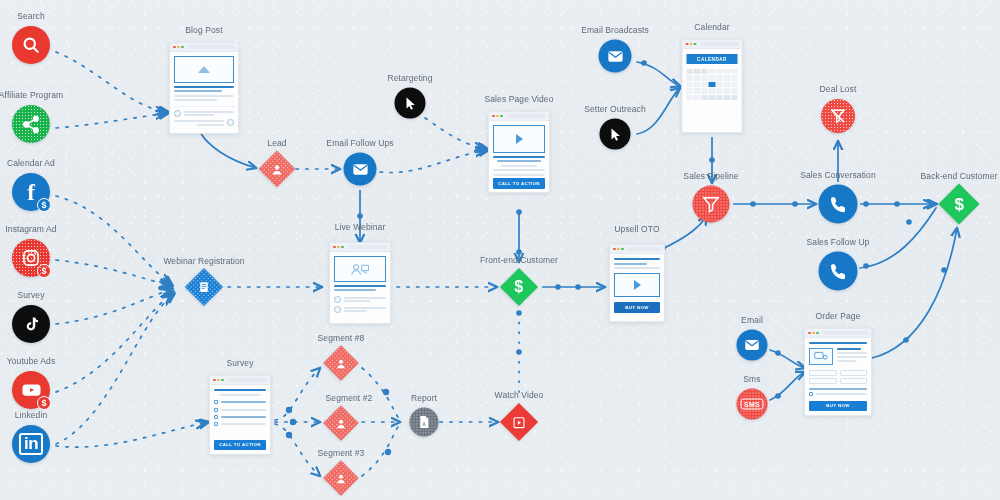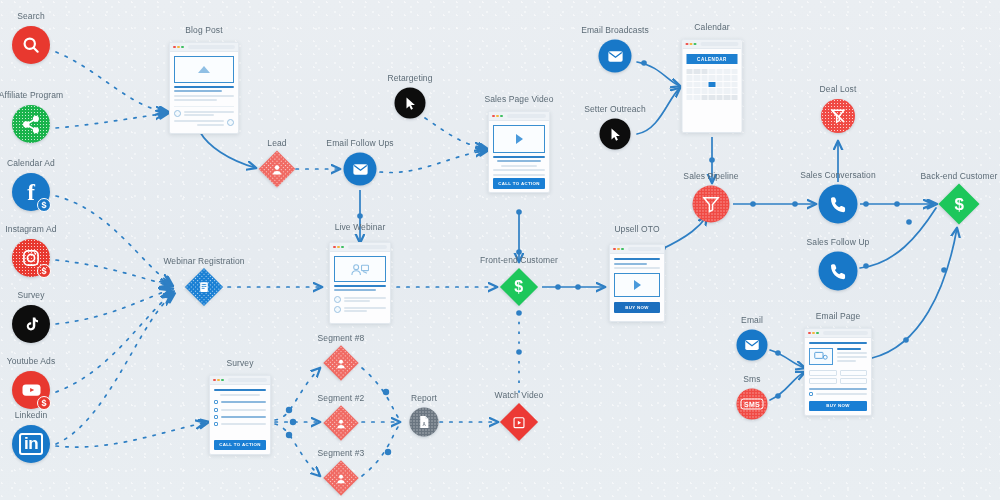--- a/index.html
+++ b/index.html
@@ -552,21 +552,21 @@
       <span class="gl">
         <svg width="12" height="12" viewBox="0 0 24 24" fill="#fff">
           <circle cx="12" cy="8" r="4"></circle>
             <path d="M4.5 21c0-4.2 3.4-6.6 7.5-6.6s7.5 2.4 7.5 6.6z"></path>
         </svg>
       </span>
     </div>
   </div>
 
   <div class="node" style="left:341px; top:423px;">
-    <span class="nlabel lbl-top" style="bottom:calc(100% + 8px);">Segment #2</span>
+    <span class="nlabel lbl-top" style="bottom:calc(100% + 8px);margin-left:8px;">Segment #2</span>
     <div class="dia d-pink halftone-d" style="width:25px;height:25px;">
       <span class="gl">
         <svg width="12" height="12" viewBox="0 0 24 24" fill="#fff">
           <circle cx="12" cy="8" r="4"></circle>
             <path d="M4.5 21c0-4.2 3.4-6.6 7.5-6.6s7.5 2.4 7.5 6.6z"></path>
         </svg>
       </span>
     </div>
   </div>
 
@@ -731,21 +731,21 @@
   </div>
 
   <div class="node" style="left:752px; top:404px;">
     <span class="nlabel lbl-top">Sms</span>
     <div class="circ c-redout halftone" style="width:31px;height:31px;">
       <span style="font-size:7px;font-weight:bold;letter-spacing:.3px;border:1.6px solid #fff;border-radius:3px;padding:1px 2px;line-height:1;">SMS</span>
     </div>
   </div>
 
   <div class="node" style="left:838px; top:372px;">
-    <span class="nlabel lbl-top" style="bottom:calc(100% + 7px);">Email Page</span>
+    <span class="nlabel lbl-top" style="bottom:calc(100% + 7px);">Order Page</span>
     <div class="win" style="width:68px;height:88px;">
       <div class="winbar">
         <span class="dot r"></span>
         <span class="dot y"></span>
         <span class="dot g"></span>
         <span class="urlbar"></span>
       </div>
       <div class="wbody" style="gap:2.6px;padding:4px;">
         <div class="ln dk"></div>
         <div style="display:flex;gap:3.5px;margin-top:1px;">

